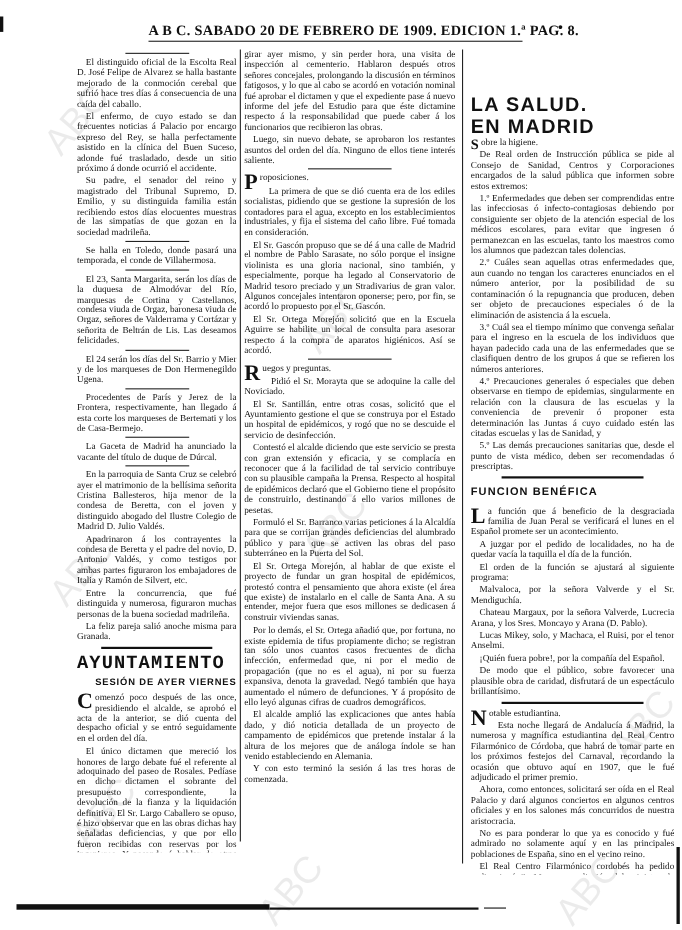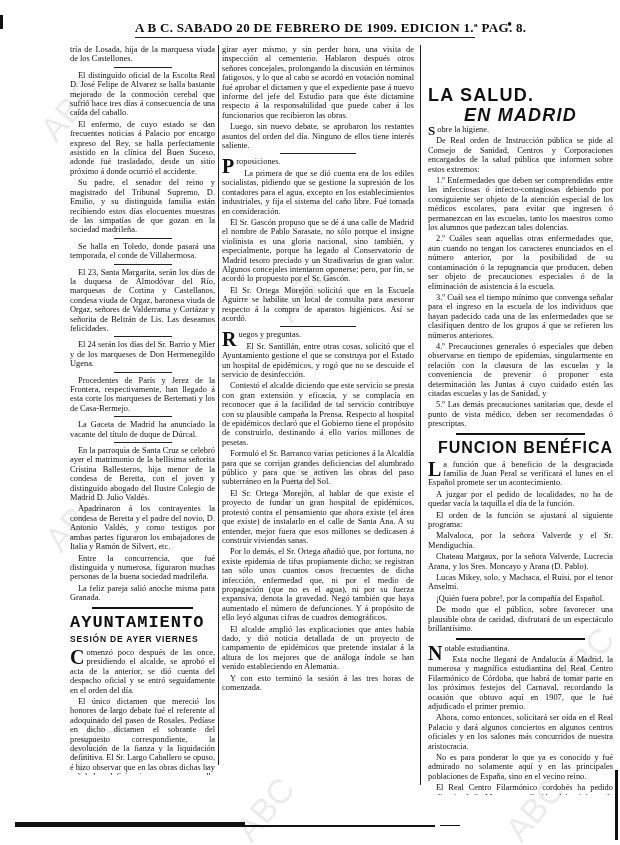--- a/index.html
+++ b/index.html
@@ -15,25 +15,25 @@
   .col3 { left: 428px; width: 185px; height: 750px; }
   .vrule { position: absolute; width: 1px; background: #222; }
   .vr1 { left: 218px; top: 45px; height: 720px; }
   .vr2 { left: 420px; top: 45px; height: 740px; }
   p { margin: 0 0 2px 0; text-indent: 8px; }
   p.noindent { text-indent: 0; }
   .sep { width: 40%; margin: 3px auto 3px auto; border-top: 1px solid #222; height: 0; }
   .sep-long { width: 70%; margin: 4px auto; border-top: 2px solid #111; height: 0; }
   .sec-title { font-family: Liberation Mono, monospace; font-weight: bold; letter-spacing: 1px; margin: 2px 0; }
   .ayunt-title { font-size: 17px; line-height: 20px; }
-  .ayunt-sub { font-size: 8.5px; font-weight: bold; text-align: left; letter-spacing: 0.8px; margin: 2px 0 4px 0; font-family: "Liberation Sans", sans-serif; }
+  .ayunt-sub { font-size: 8.5px; font-weight: bold; text-align: right; letter-spacing: 0.8px; margin: 2px 0 4px 0; font-family: "Liberation Sans", sans-serif; }
   .dropcap { float: left; font-size: 20px; line-height: 18px; margin-right: 2px; font-weight: bold; }
   .salud-title { font-family: "Liberation Sans", sans-serif; font-size: 18px; line-height: 20px; font-weight: bold; letter-spacing: 1.2px; margin-top: 40px; }
-  .salud-title .l2 { display: block; text-align: center; font-style: italic; }
-  .big-title { font-family: "Liberation Sans", sans-serif; font-size: 16px; line-height: 18px; font-weight: bold; letter-spacing: 1px; text-align: right; margin: 3px 0; }
+  .salud-title .l2 { display: block; text-align: left; }
+  .big-title { font-family: "Liberation Sans", sans-serif; font-size: 10px; line-height: 18px; font-weight: bold; letter-spacing: 1px; text-align: left; margin: 3px 0; }
   .ad-box { margin-top: 6px; text-align: center; }
   .ad-orn { height: 3px; background: repeating-linear-gradient(90deg, #111 0 20px, #fff 20px 24px, #111 24px 26px, #fff 26px 28px); margin: 2px 0 4px 0; }
   .ad-title { font-family: "DejaVu Serif", serif; font-size: 19px; line-height: 21px; letter-spacing: 0; }
   .italic { }
   .foot-rule { position: absolute; left: 15px; top: 822px; height: 5px; background: #111; }
   .foot-rule.r1 { width: 230px; }
   .foot-rule.r2 { left: 245px; top: 825px; width: 190px; height: 2px; }
   .foot-rule.r3 { left: 440px; top: 825px; width: 20px; height: 1px; }
   .wm { position: absolute; font-family: "Liberation Sans", sans-serif; font-size: 34px; color: rgba(0,0,0,0.08); transform: rotate(-50deg); pointer-events: none; white-space: nowrap; }
 </style>
@@ -45,21 +45,20 @@
   <div class="left-mark"></div>
   <div class="right-mark"></div>
 
   <div class="header">A B C. SABADO 20 DE FEBRERO DE 1909. EDICION 1.ª PAG. 8.</div>
   <div class="header-dot">•</div>
 
   <div class="vrule vr1"></div>
   <div class="vrule vr2"></div>
 
   <div class="col col1">
-    <p class="noindent">tría de Losada, hija de la marquesa viuda de los Castellones.</p>
     <div class="sep"></div>
     <p>El distinguido oficial de la Escolta Real D. José Felipe de Alvarez se halla bastante mejorado de la conmoción cerebal que sufrió hace tres días á consecuencia de una caída del caballo.</p>
     <p>El enfermo, de cuyo estado se dan frecuentes noticias á Palacio por encargo expreso del Rey, se halla perfectamente asistido en la clínica del Buen Suceso, adonde fué trasladado, desde un sitio próximo á donde ocurrió el accidente.</p>
     <p>Su padre, el senador del reino y magistrado del Tribunal Supremo, D. Emilio, y su distinguida familia están recibiendo estos días elocuentes muestras de las simpatías de que gozan en la sociedad madrileña.</p>
     <div class="sep"></div>
     <p>Se halla en Toledo, donde pasará una temporada, el conde de Villahermosa.</p>
     <div class="sep"></div>
     <p>El 23, Santa Margarita, serán los días de la duquesa de Almodóvar del Río, marquesas de Cortina y Castellanos, condesa viuda de Orgaz, baronesa viuda de Orgaz, señores de Valderrama y Cortázar y señorita de Beltrán de Lis. Las deseamos felicidades.</p>
     <div class="sep"></div>
     <p>El 24 serán los días del Sr. Barrio y Mier y de los marqueses de Don Hermenegildo Ugena.</p>
@@ -83,20 +82,21 @@
   <div class="col col2">
     <p class="noindent">girar ayer mismo, y sin perder hora, una visita de inspección al cementerio. Hablaron después otros señores concejales, prolongando la discusión en términos fatigosos, y lo que al cabo se acordó en votación nominal fué aprobar el dictamen y que el expediente pase á nuevo informe del jefe del Estudio para que éste dictamine respecto á la responsabilidad que puede caber á los funcionarios que recibieron las obras.</p>
     <p>Luego, sin nuevo debate, se aprobaron los restantes asuntos del orden del día. Ninguno de ellos tiene interés saliente.</p>
     <div class="sep"></div>
     <p class="noindent"><span class="dropcap">P</span><span>roposiciones.</span></p>
     <p>La primera de que se dió cuenta era de los ediles socialistas, pidiendo que se gestione la supresión de los contadores para el agua, excepto en los establecimientos industriales, y fija el sistema del caño libre. Fué tomada en consideración.</p>
     <p>El Sr. Gascón propuso que se dé á una calle de Madrid el nombre de Pablo Sarasate, no sólo porque el insigne violinista es una gloria nacional, sino también, y especialmente, porque ha legado al Conservatorio de Madrid tesoro preciado y un Stradivarius de gran valor. Algunos concejales intentaron oponerse; pero, por fin, se acordó lo propuesto por el Sr. Gascón.</p>
     <p>El Sr. Ortega Morejón solicitó que en la Escuela Aguirre se habilite un local de consulta para asesorar respecto á la compra de aparatos higiénicos. Así se acordó.</p>
     <div class="sep"></div>
     <p class="noindent"><span class="dropcap">R</span><span>uegos y preguntas.</span></p>
+    <p>Pidió el Sr. Morayta que se adoquine la calle del Noviciado.</p>
     <p>El Sr. Santillán, entre otras cosas, solicitó que el Ayuntamiento gestione el que se construya por el Estado un hospital de epidémicos, y rogó que no se descuide el servicio de desinfección.</p>
     <p>Contestó el alcalde diciendo que este servicio se presta con gran extensión y eficacia, y se complacía en reconocer que á la facilidad de tal servicio contribuye con su plausible campaña la Prensa. Respecto al hospital de epidémicos declaró que el Gobierno tiene el propósito de construirlo, destinando á ello varios millones de pesetas.</p>
     <p>Formuló el Sr. Barranco varias peticiones á la Alcaldía para que se corrijan grandes deficiencias del alumbrado público y para que se activen las obras del paso subterráneo en la Puerta del Sol.</p>
     <p>El Sr. Ortega Morejón, al hablar de que existe el proyecto de fundar un gran hospital de epidémicos, protestó contra el pensamiento que ahora existe (el área que existe) de instalarlo en el calle de Santa Ana. A su entender, mejor fuera que esos millones se dedicasen á construir viviendas sanas.</p>
     <p>Por lo demás, el Sr. Ortega añadió que, por fortuna, no existe epidemia de tifus propiamente dicho; se registran tan sólo unos cuantos casos frecuentes de dicha infección, enfermedad que, ni por el medio de propagación (que no es el agua), ni por su fuerza expansiva, denota la gravedad. Negó también que haya aumentado el número de defunciones. Y á propósito de ello leyó algunas cifras de cuadros demográficos.</p>
     <p>El alcalde amplió las explicaciones que antes había dado, y dió noticia detallada de un proyecto de campamento de epidémicos que pretende instalar á la altura de los mejores que de análoga índole se han venido estableciendo en Alemania.</p>
     <p>Y con esto terminó la sesión á las tres horas de comenzada.</p>
   </div>
 
   <div class="col col3">

